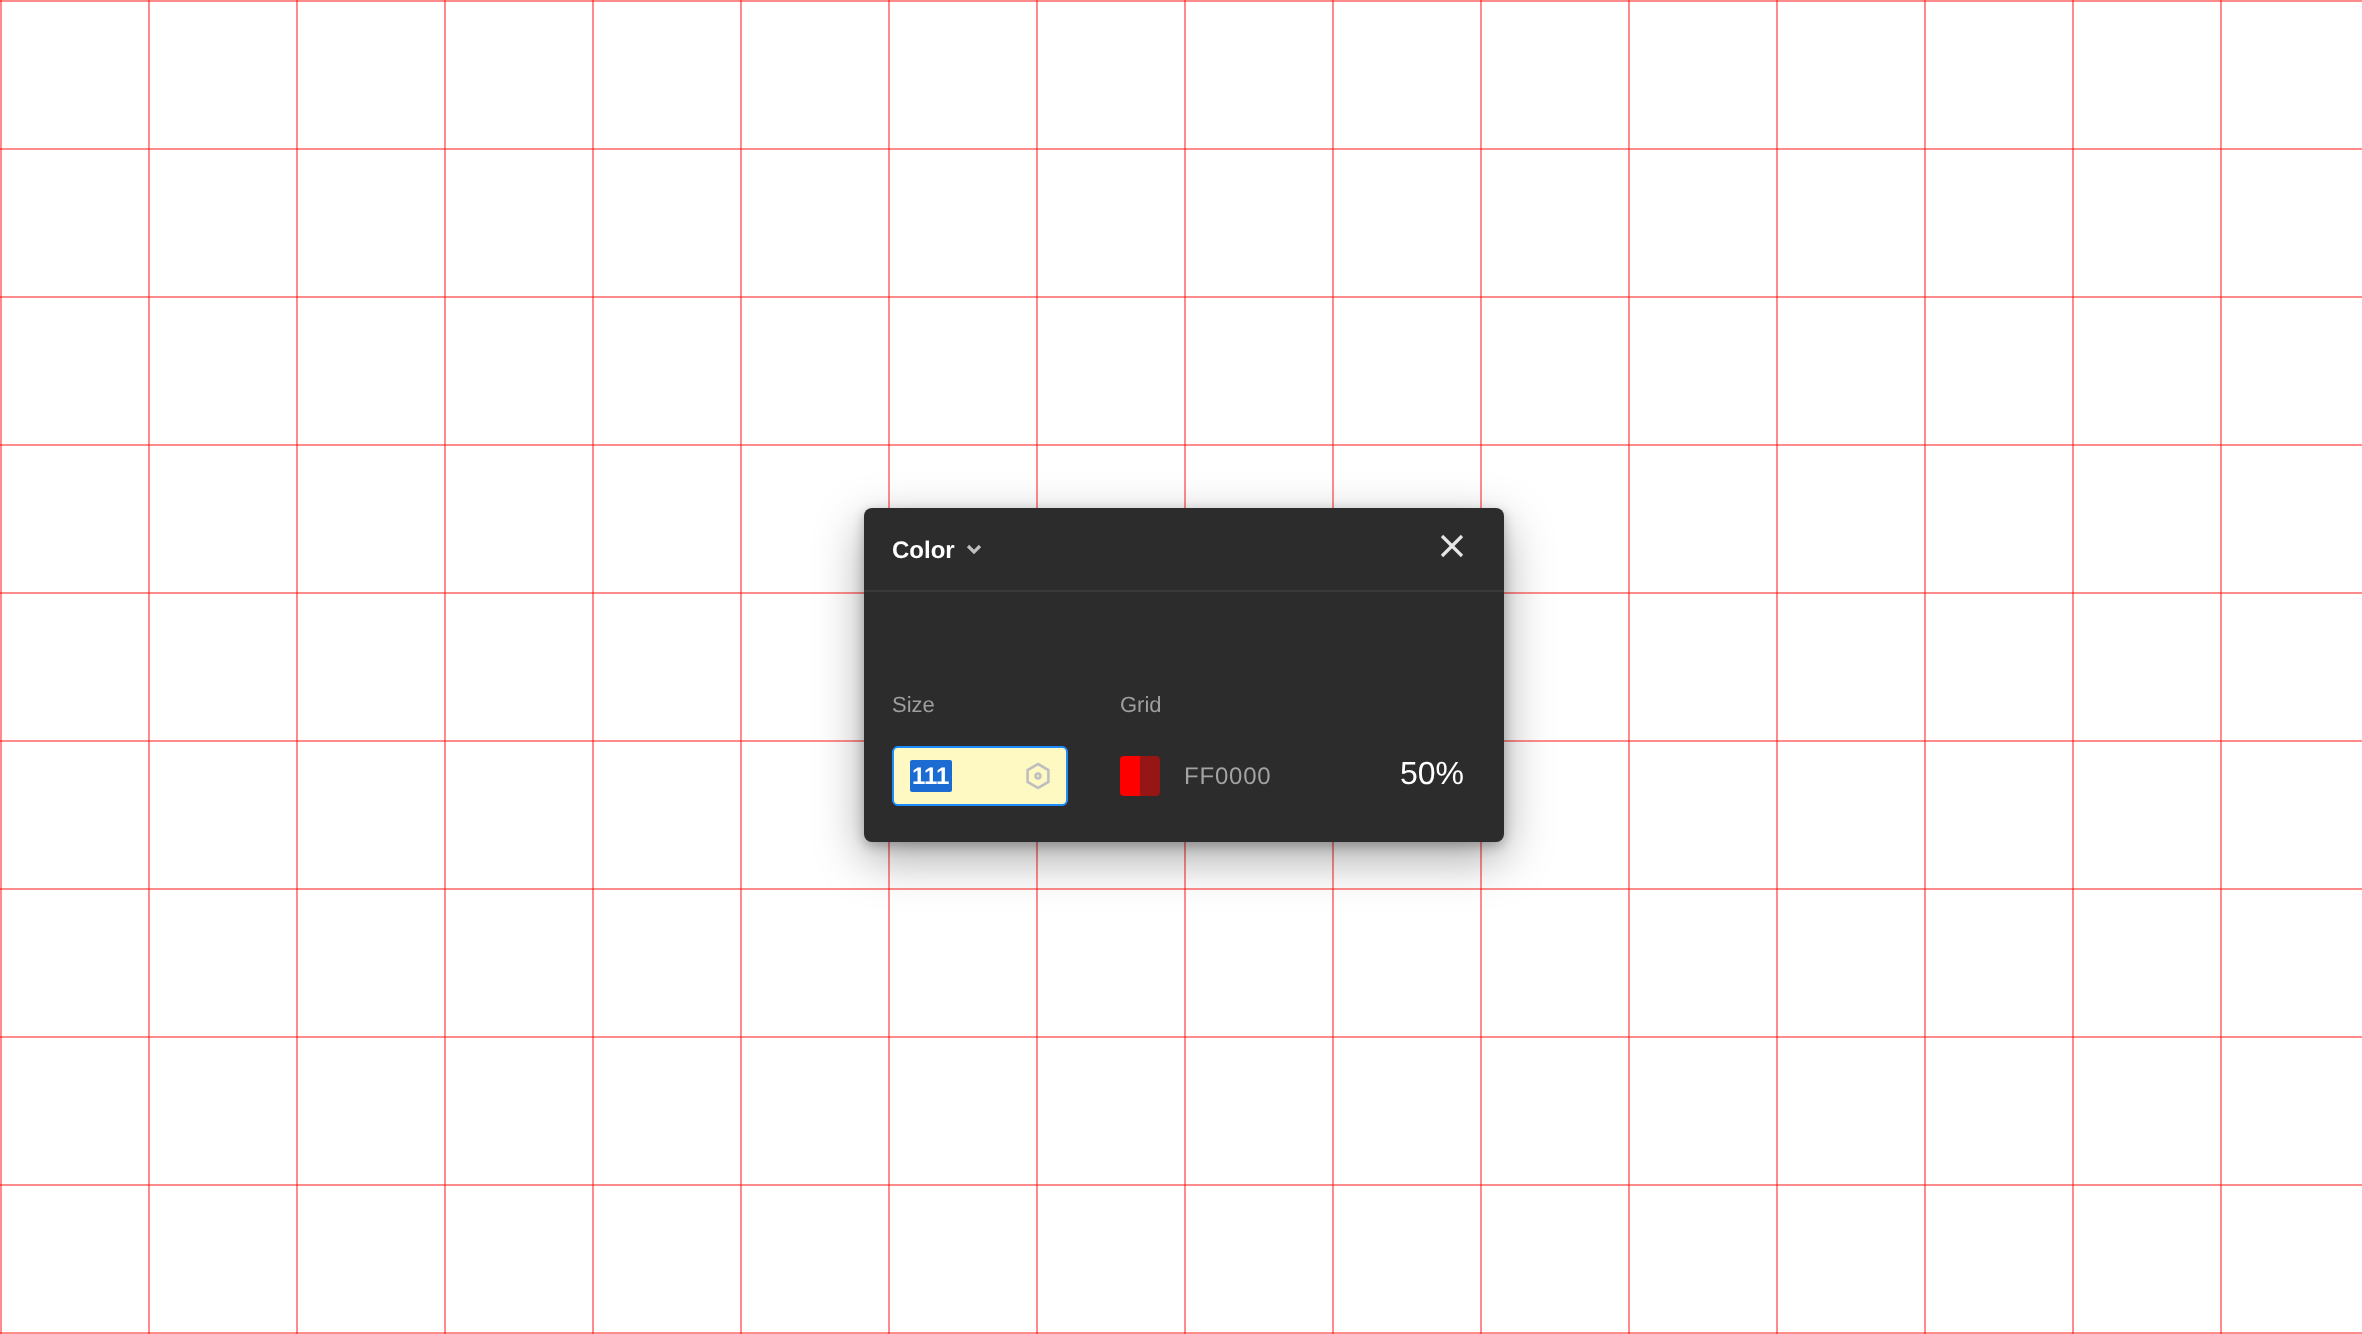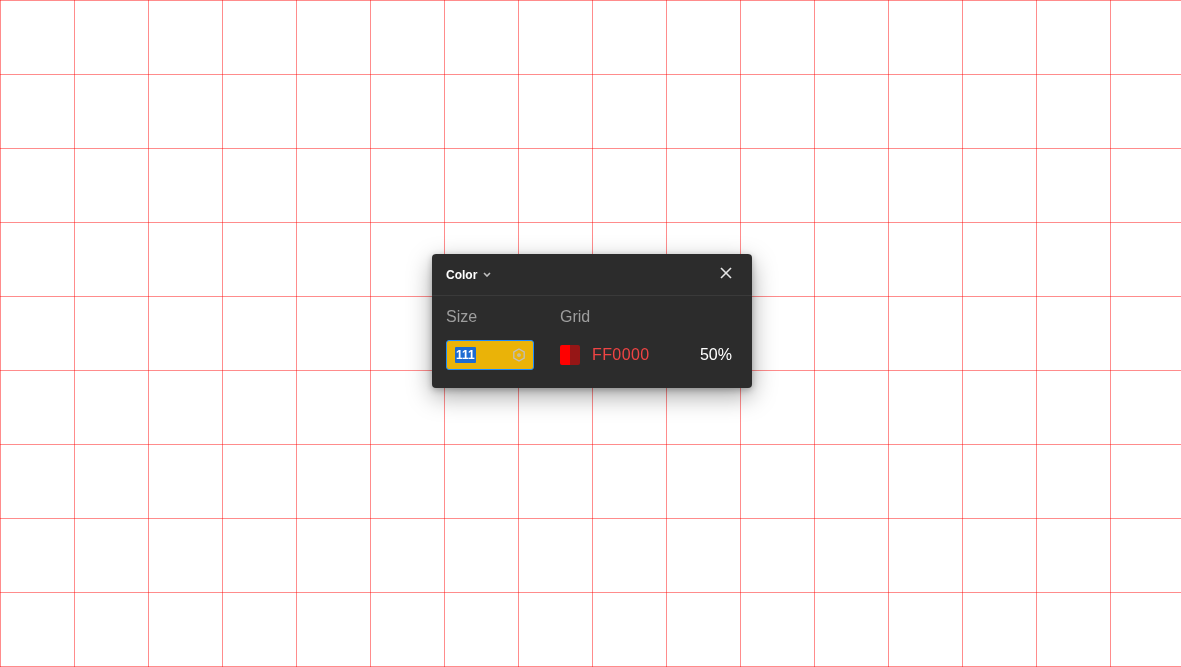--- a/index.html
+++ b/index.html
@@ -68,30 +68,31 @@
   }
   .col {
     display: flex;
     flex-direction: column;
     gap: 14px;
   }
   .col-size { width: 92px; }
   .col-color { flex: 1; }
   .field-label {
     color: #9e9e9e;
-    font-size: 16px;
+    font-size: 11px;
+    margin-top: 39px;
   }
   .size-input {
     display: flex;
     align-items: center;
     justify-content: space-between;
     height: 30px;
     width: 88px;
     padding: 0 6px 0 8px;
-    background: #eab308;
+    background: #fef9c3;
     border: 1.5px solid #1c8cff;
     border-radius: 3px;
     color: #fff;
     cursor: text;
   }
   .size-value {
     font-size: 12px;
     font-weight: 600;
     background: #1c6bd2;
     color: #fff;
@@ -120,22 +121,22 @@
   .swatch .left {
     width: 50%; height: 100%;
     background: #ff0000;
   }
   .swatch .right {
     width: 50%; height: 100%;
     background: #ff0000;
     opacity: 0.5;
   }
   .hex-text {
-    color: #ef4444;
-    font-size: 16px;
+    color: #a3a3a3;
+    font-size: 12px;
     letter-spacing: 0.4px;
     flex: 1;
     cursor: text;
   }
   .opacity-text {
     color: #fff;
     font-size: 16px;
     cursor: text;
     padding-right: 6px;
   }

